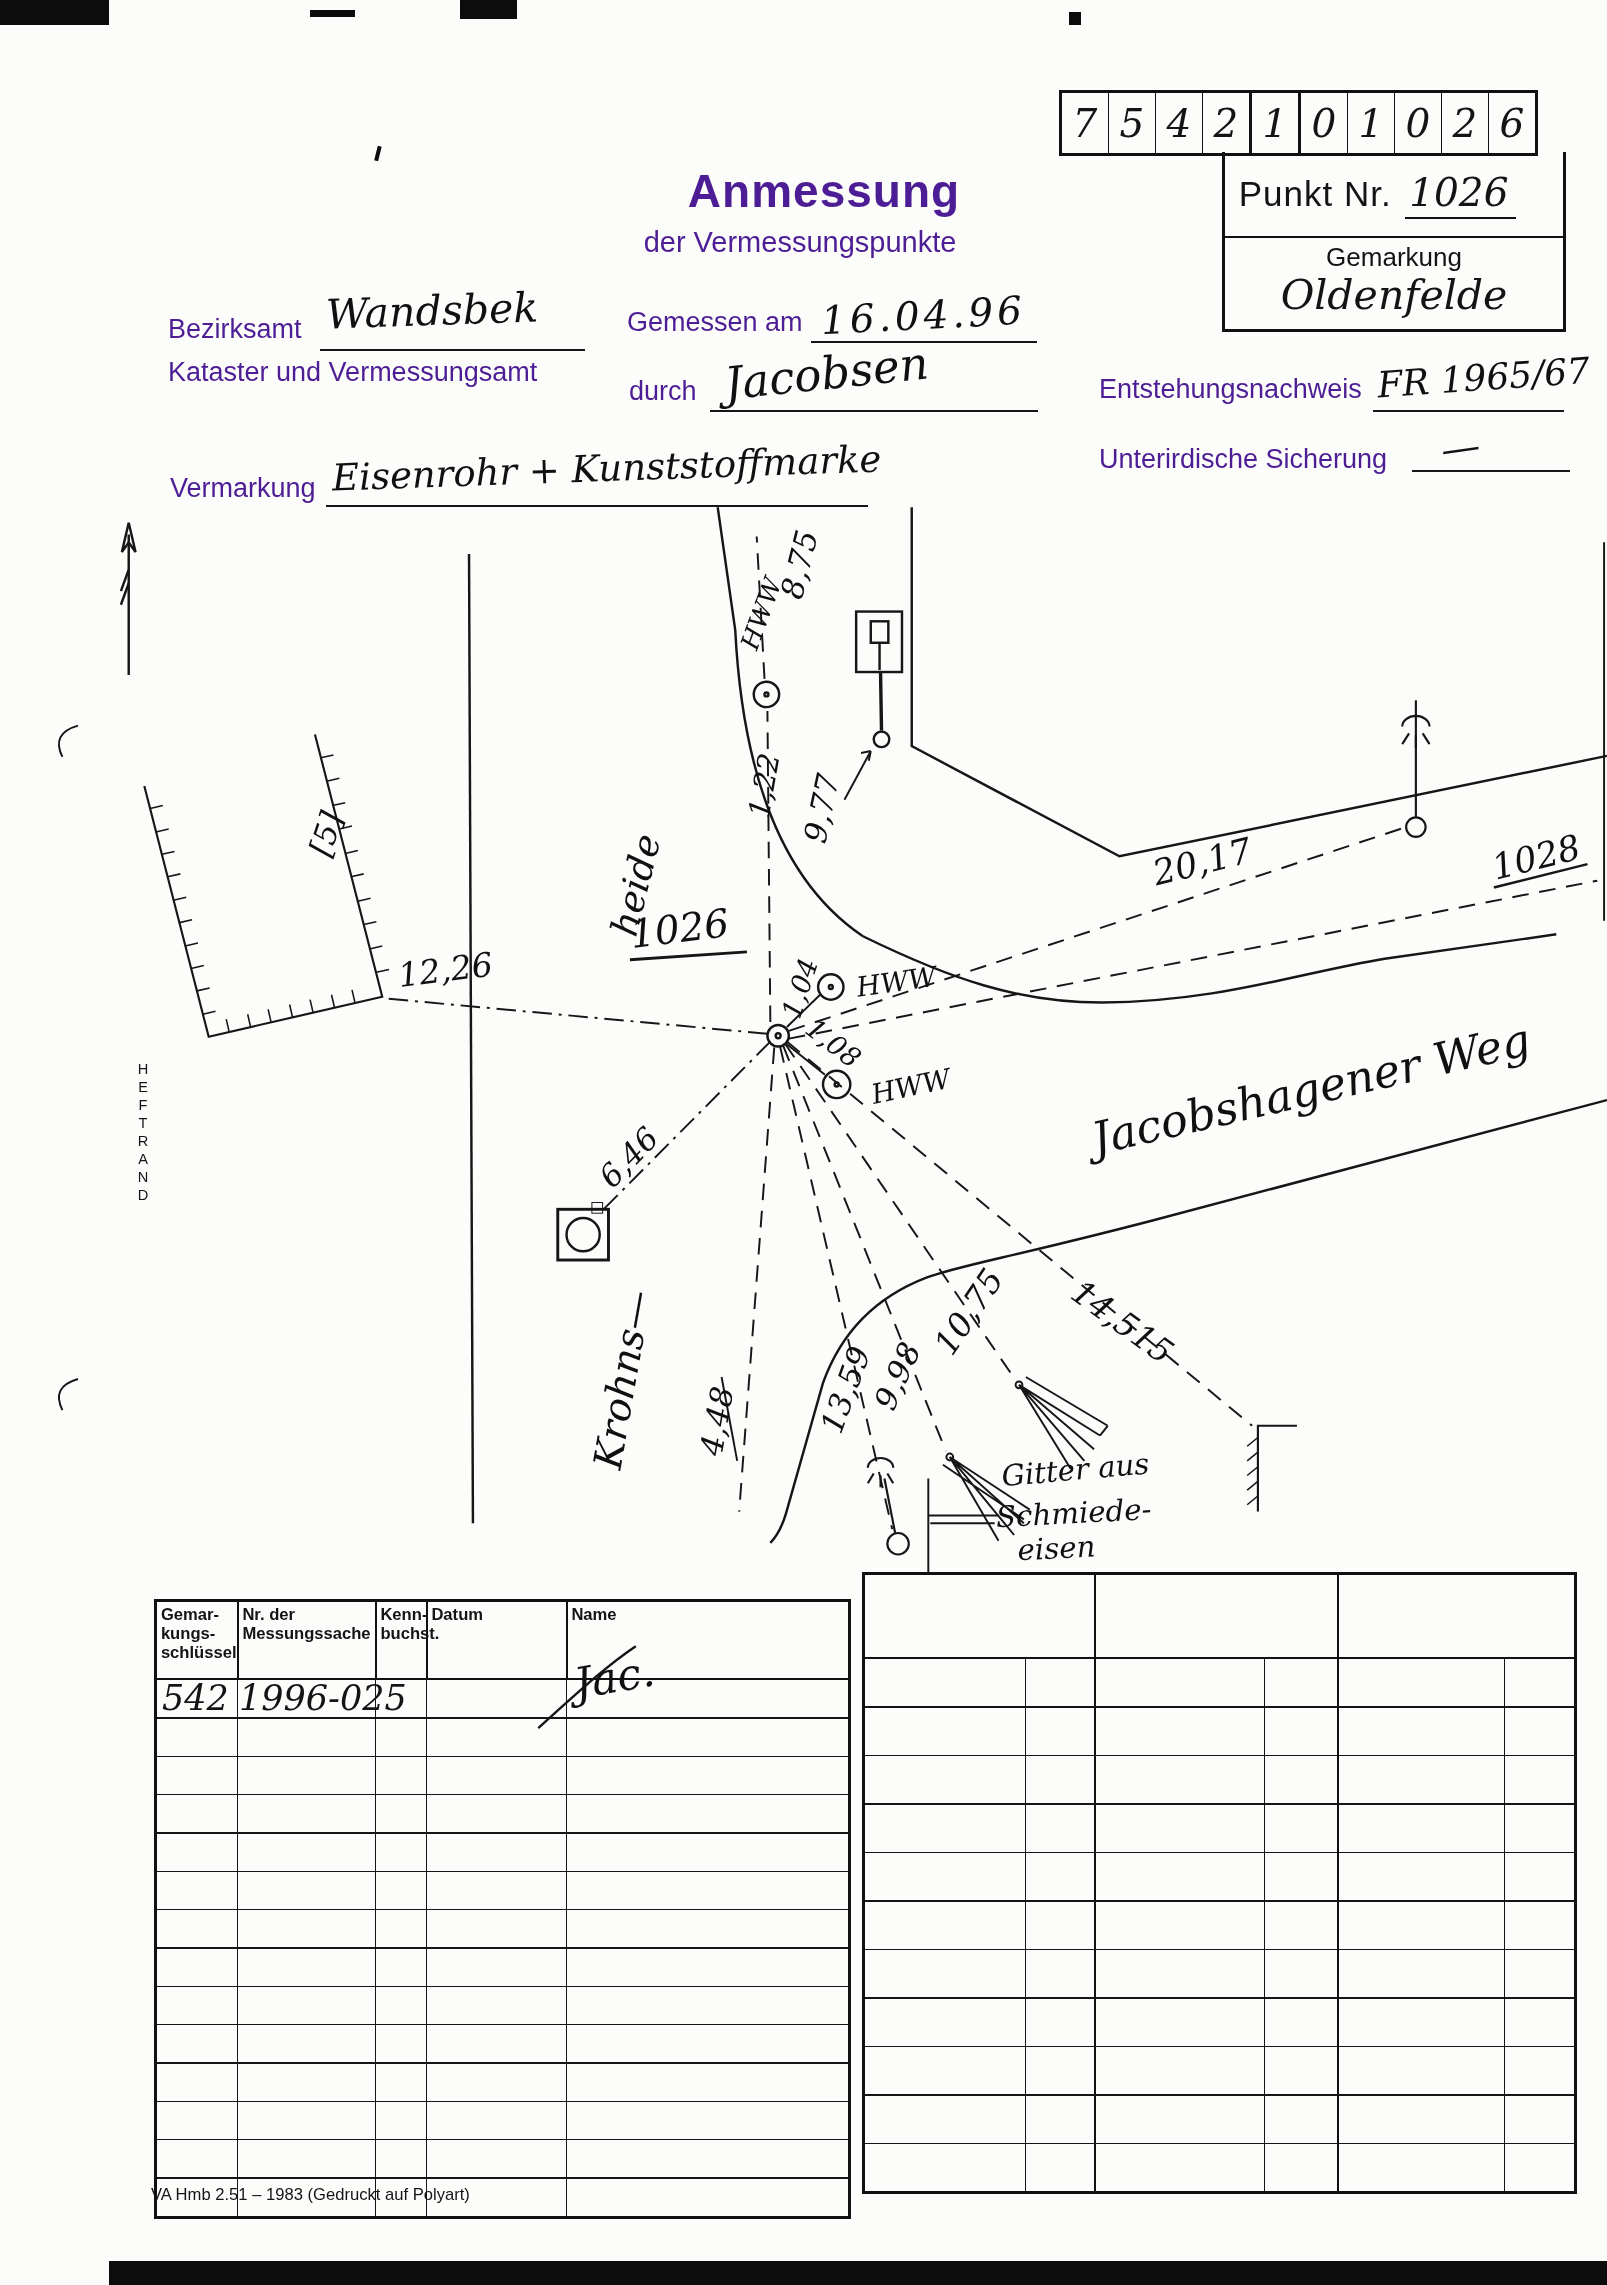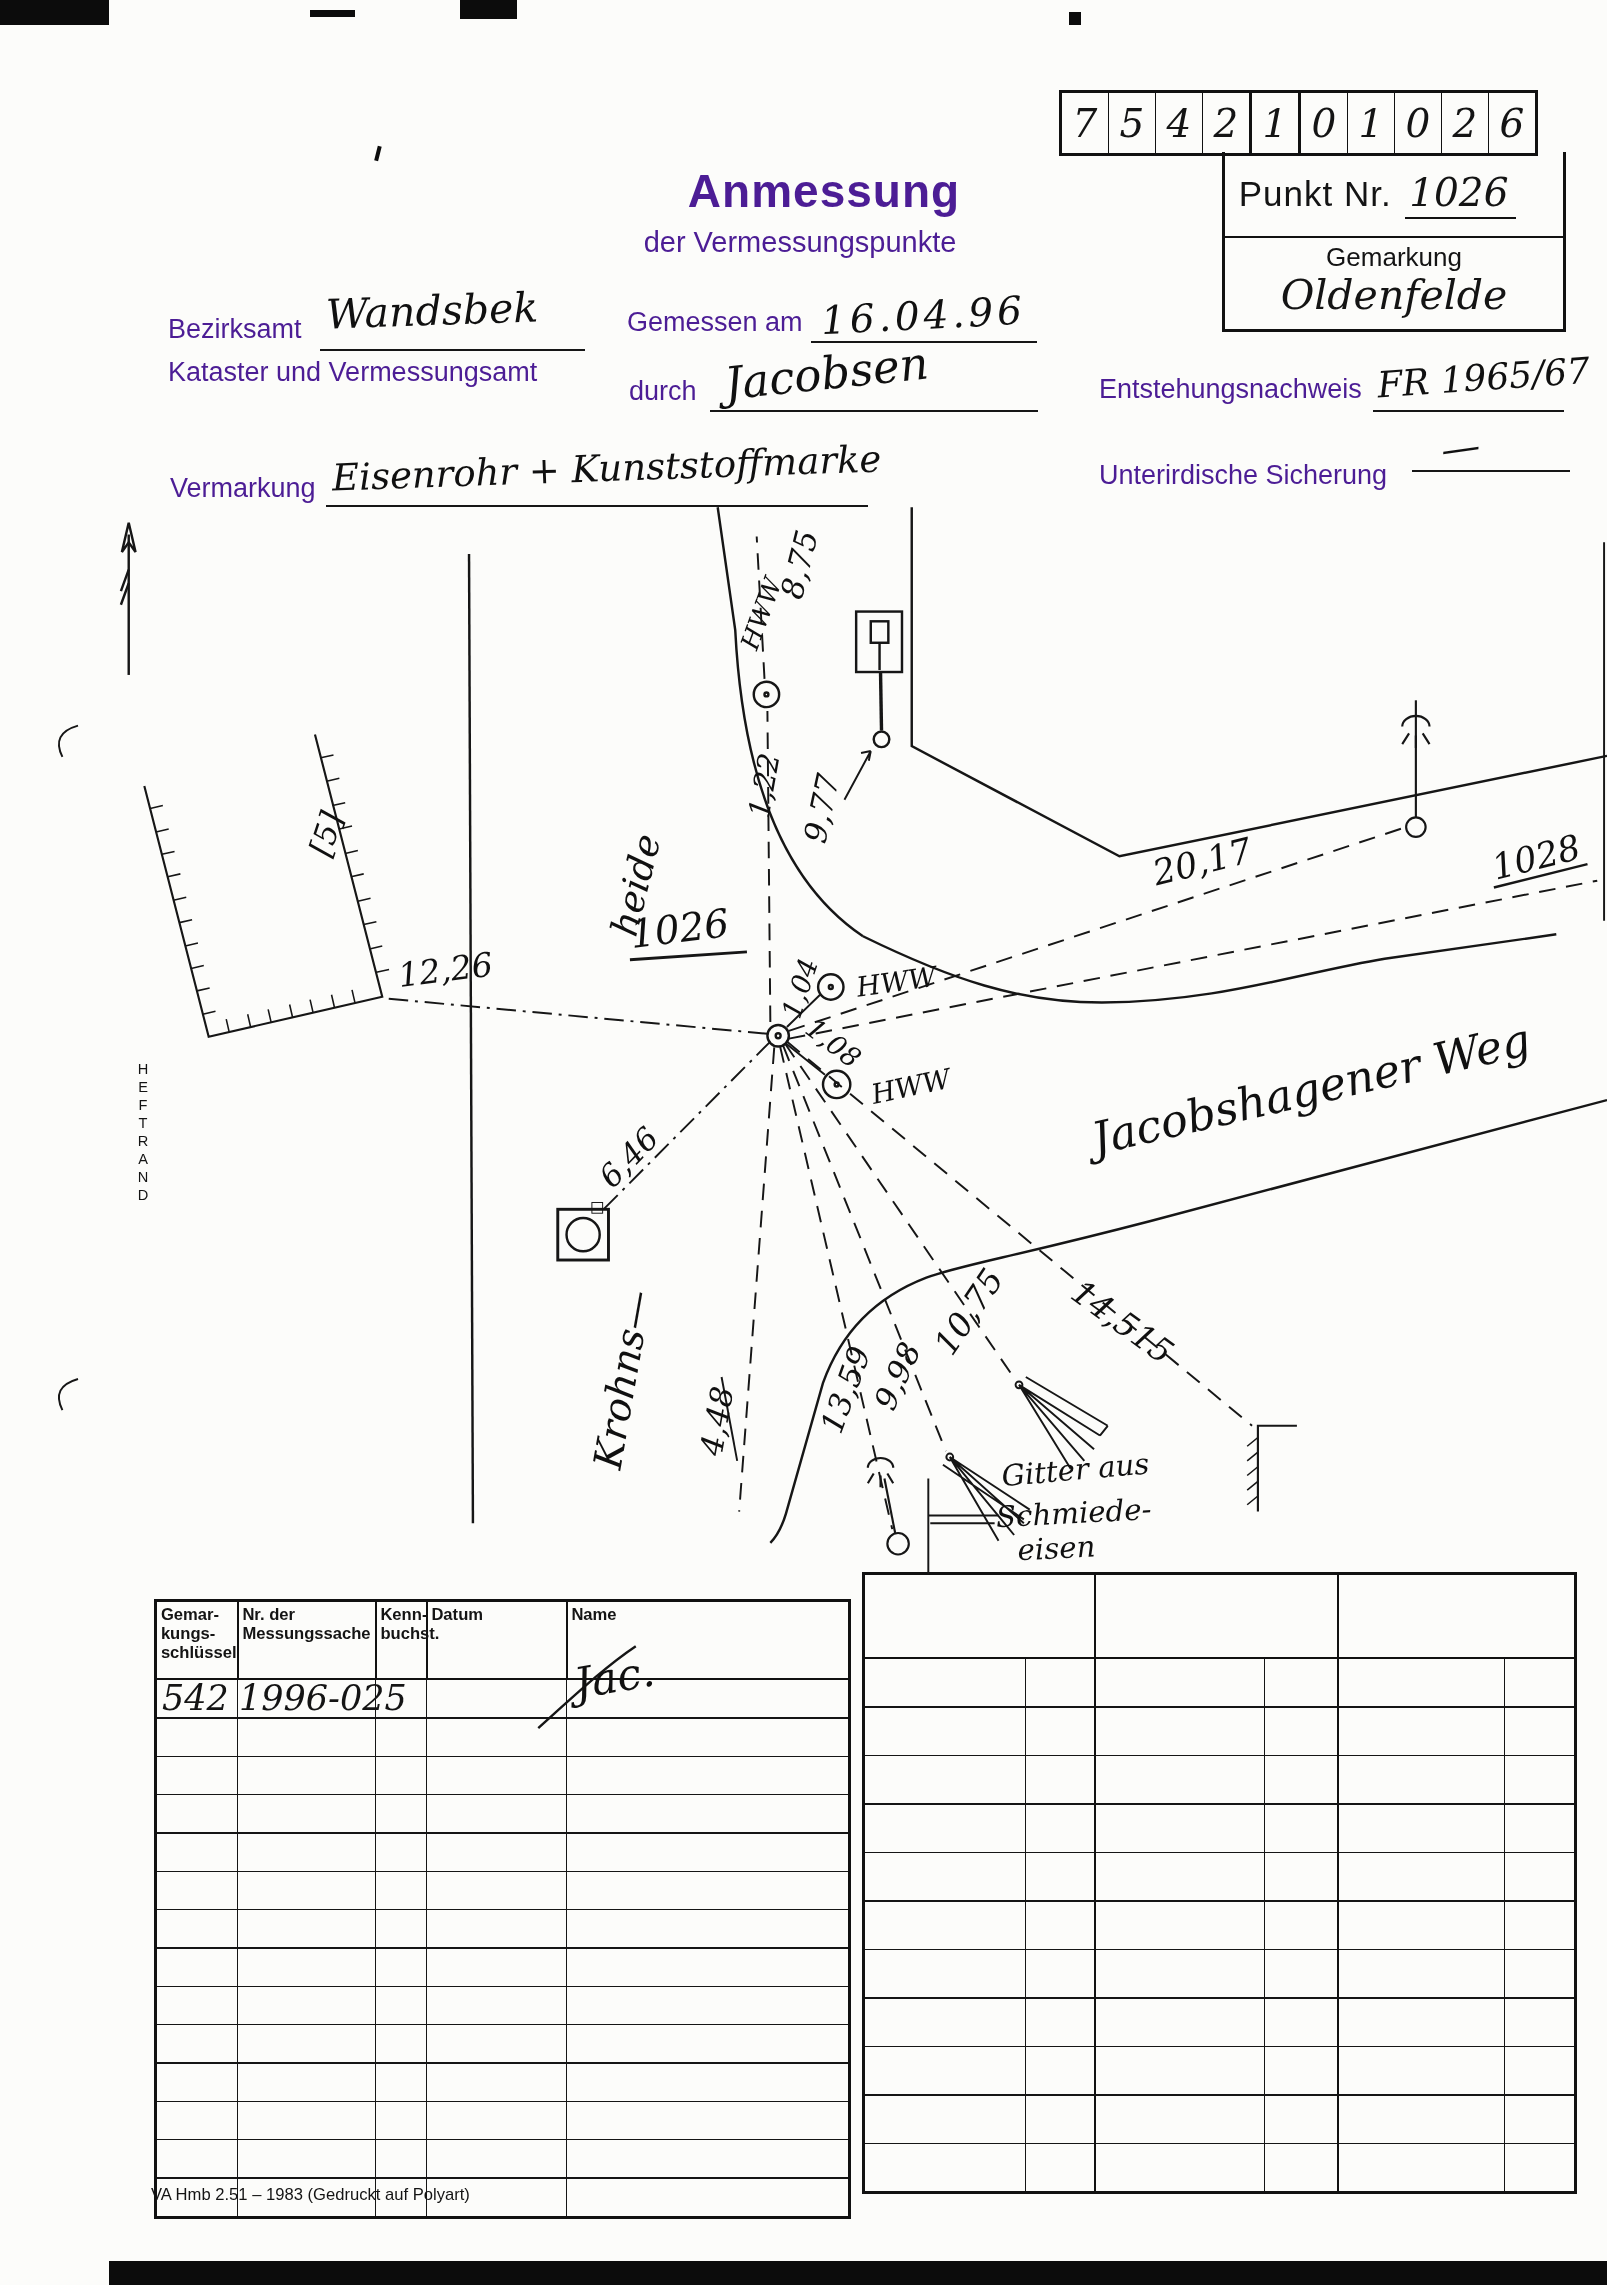--- a/index.html
+++ b/index.html
@@ -102,21 +102,21 @@
   <div class="rule" style="left:710px;top:365px;width:328px;height:45px;"></div>
 
   <div class="print" style="left:1099px;top:374px;font-size:27px;">Entstehungsnachweis</div>
   <div class="hw" style="left:1377px;top:357px;font-size:36px;transform:rotate(-4deg);">FR 1965/67</div>
   <div class="rule" style="left:1373px;top:367px;width:191px;height:43px;"></div>
 
   <div class="print" style="left:170px;top:473px;font-size:27px;">Vermarkung</div>
   <div class="hw" style="left:332px;top:447px;font-size:37px;transform:rotate(-2deg);">Eisenrohr + Kunststoffmarke</div>
   <div class="rule" style="left:326px;top:462px;width:542px;height:43px;"></div>
 
-  <div class="print" style="left:1099px;top:444px;font-size:27px;margin-top:16px;">Unterirdische Sicherung</div>
+  <div class="print" style="left:1099px;top:444px;font-size:27px;">Unterirdische Sicherung</div>
   <div class="hw" style="left:1441px;top:425px;font-size:39px;transform:rotate(-8deg);">—</div>
   <div class="rule" style="left:1412px;top:429px;width:158px;height:41px;"></div>
 
   <div class="heftrand">HEFTRAND</div>
 
   <svg class="sk" width="1607" height="2286" viewBox="0 0 1648 2344">
 
     <g stroke-width="2.5">
       <path d="M132,692 L132,548"></path>
       <path d="M132,536 L125,566 L132,556 L139,566 Z" fill="#141414"></path>

